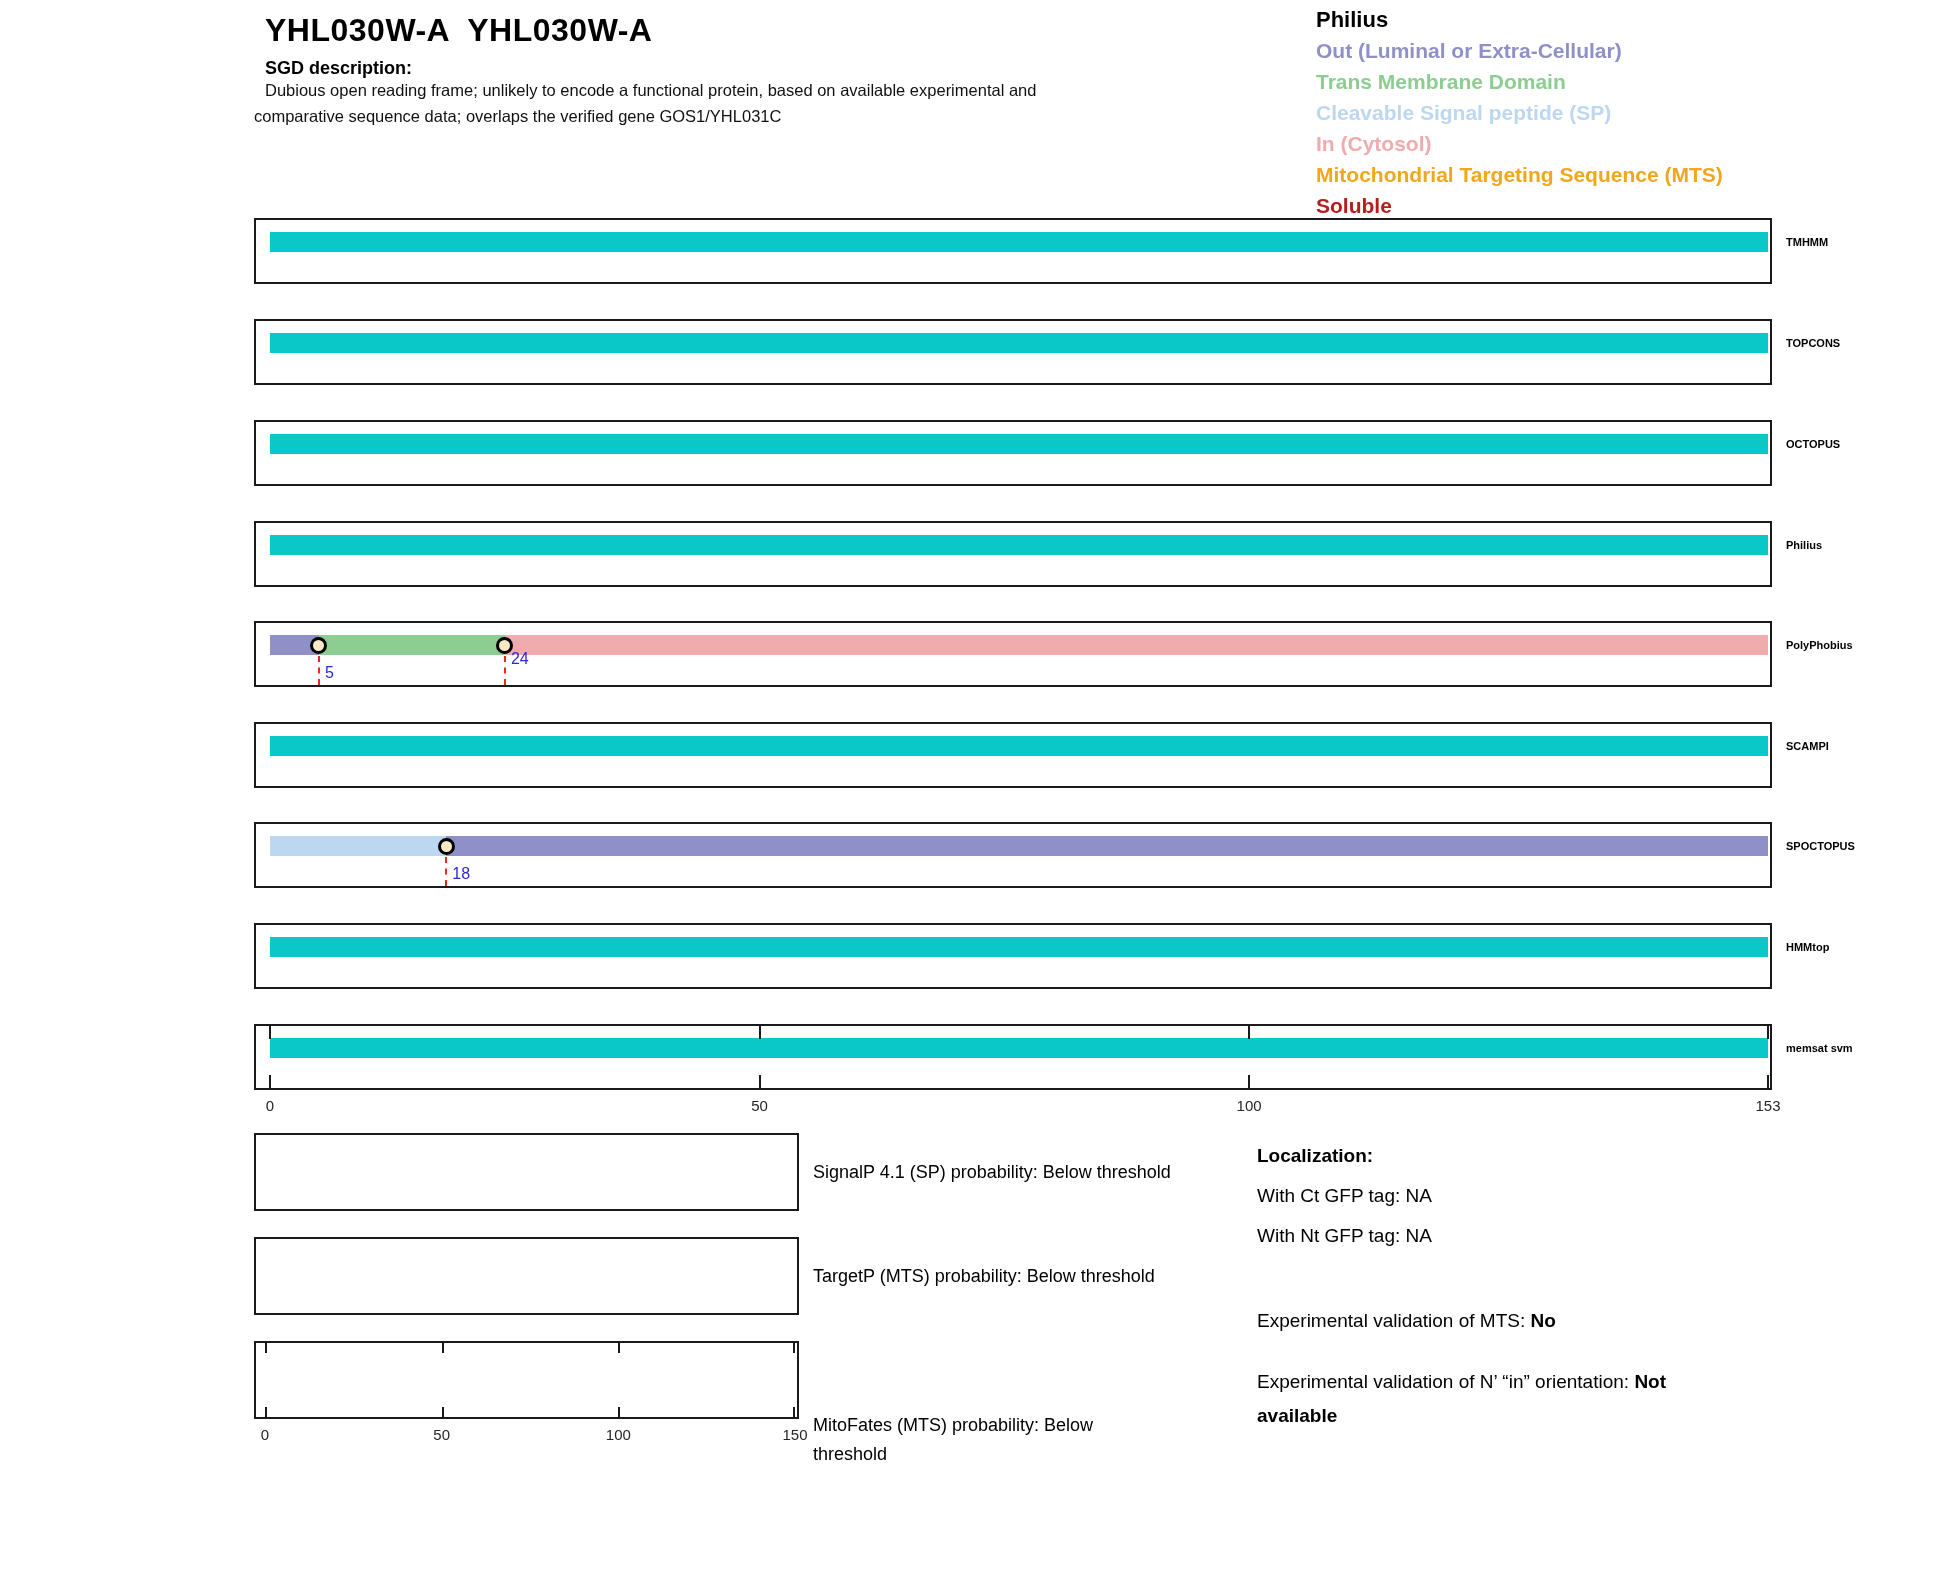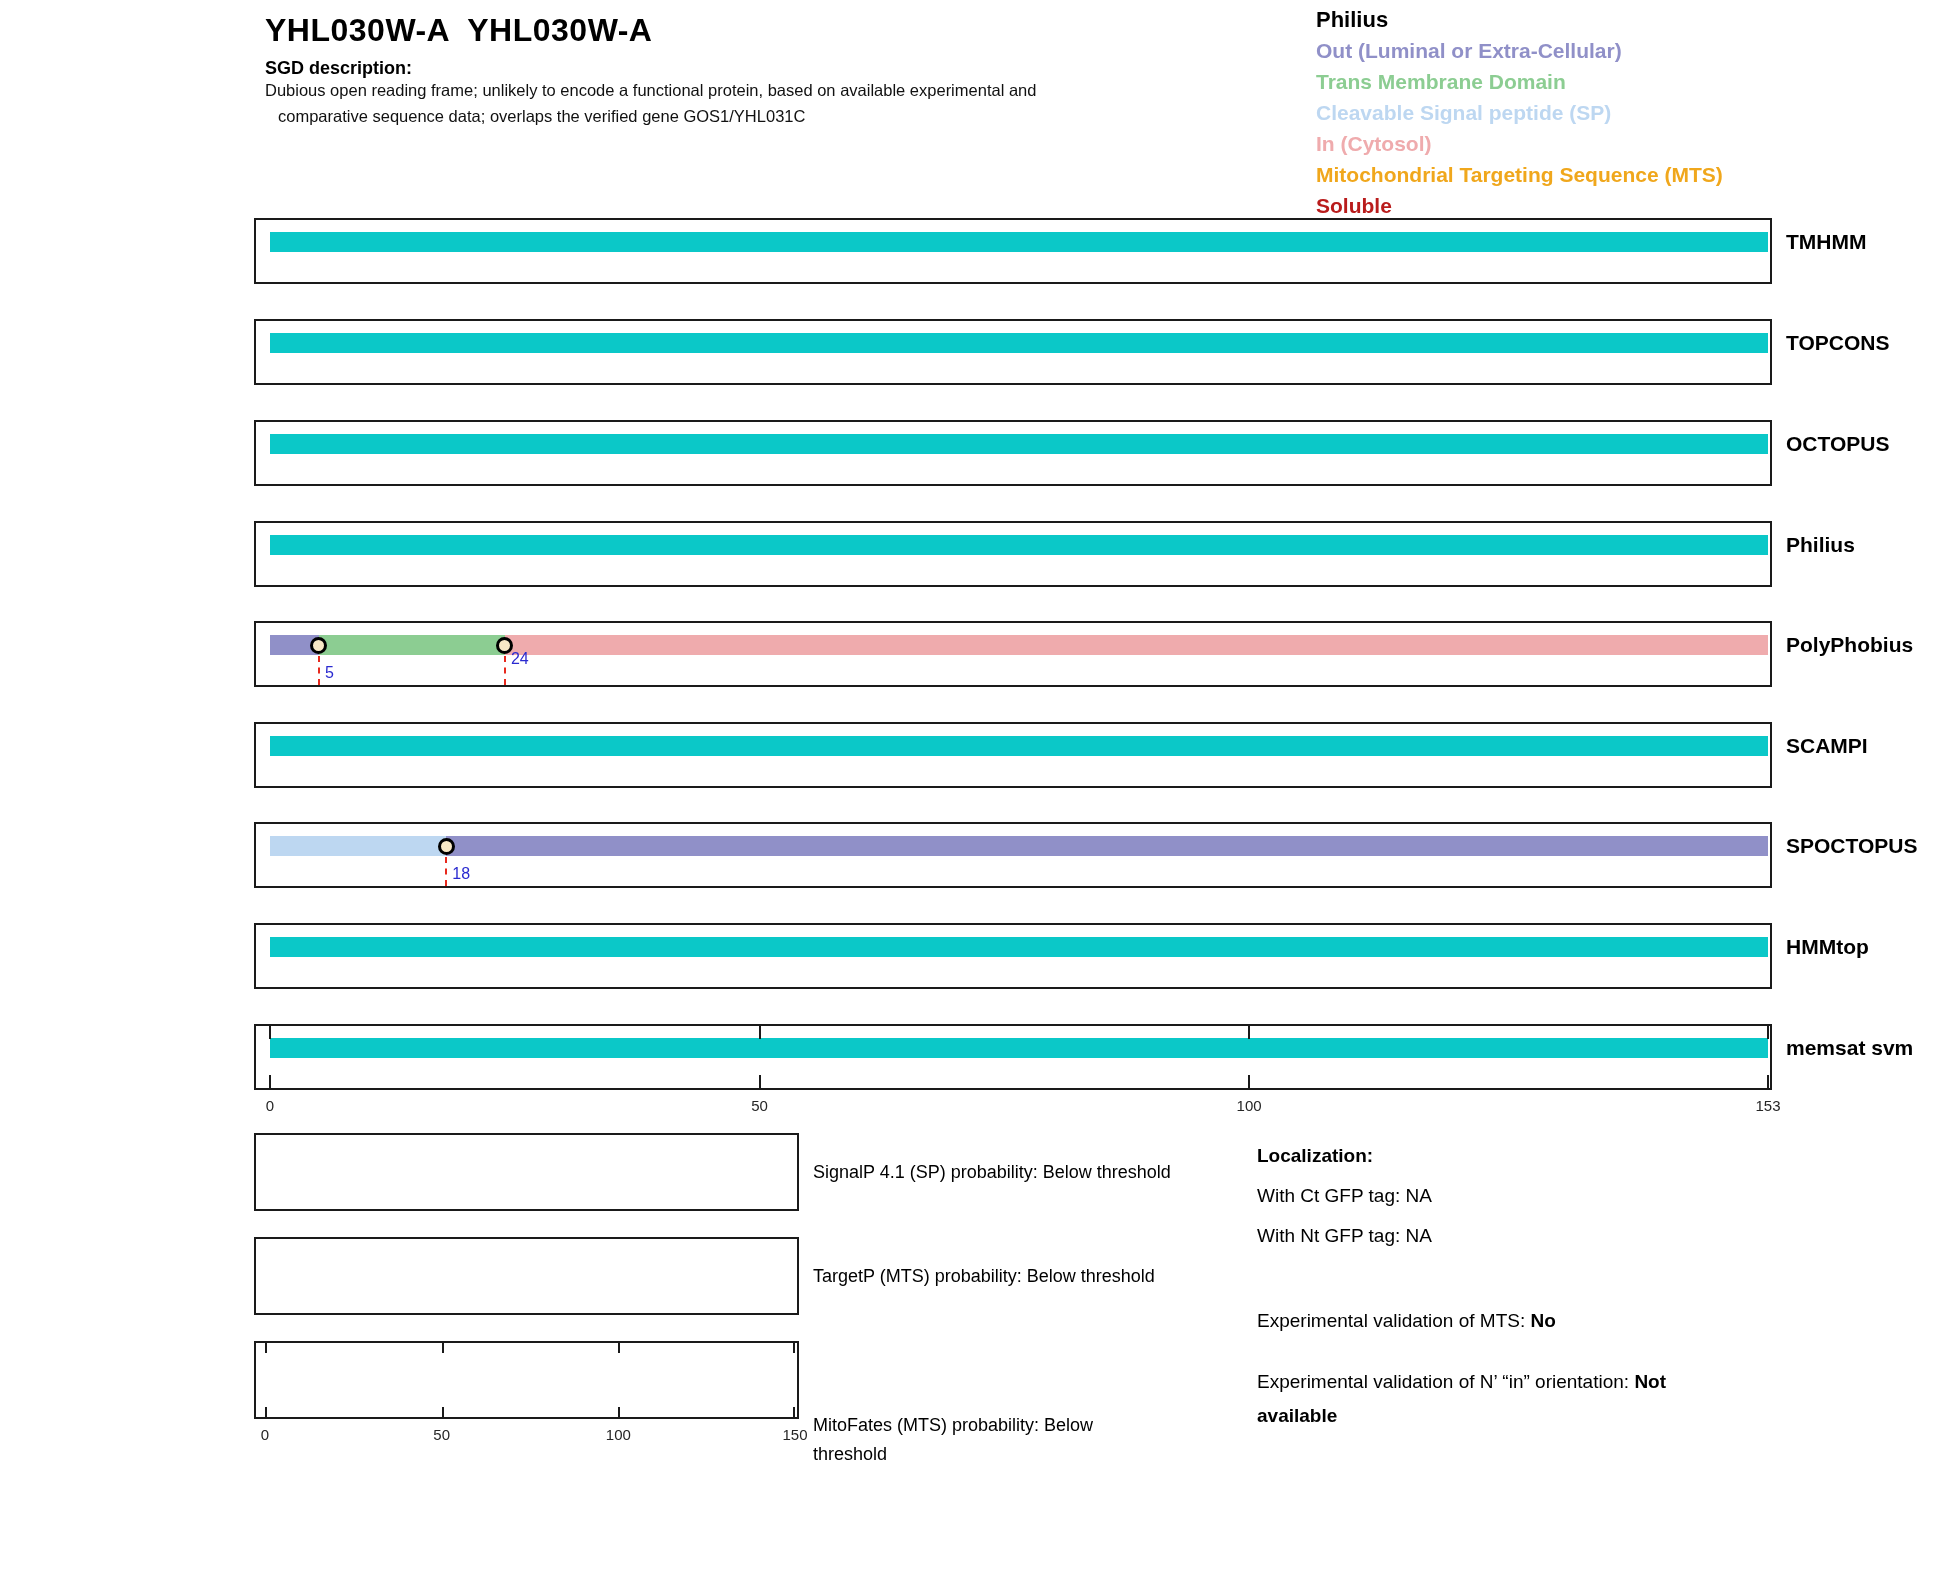--- a/index.html
+++ b/index.html
@@ -13,21 +13,21 @@
   .desc-line{font-size:16.5px;color:#111;}
   .legend-title{font-size:22px;font-weight:bold;line-height:31px;}
   .legend-item{font-size:21px;font-weight:bold;line-height:31px;white-space:nowrap;}
   .track-box{
     position:absolute;left:254px;width:1518px;height:66px;
     border:2px solid #1a1a1a;box-sizing:border-box;background:#fff;
   }
   .track-seg{position:absolute;height:20px;top:12px;}
   .track-label{
     position:absolute;left:1786px;height:20px;display:flex;align-items:center;
-    font-size:21px;font-weight:bold;white-space:nowrap;
+    font-size:11px;font-weight:bold;white-space:nowrap;
   }
   .marker-circle{
     position:absolute;width:11px;height:11px;border:3px solid #000;
     border-radius:50%;box-sizing:content-box;z-index:3;
   }
   .marker-line{position:absolute;width:0;border-left:2px dashed #e8291d;z-index:2;}
   .marker-num{position:absolute;font-size:16px;z-index:3;}
   .axis-tick{position:absolute;width:2px;height:13px;background:#1a1a1a;}
   .axis-label{position:absolute;font-size:15px;color:#262626;transform:translateX(-50%);white-space:nowrap;}
   .plot-box{
@@ -44,21 +44,21 @@
   .bold{font-weight:bold;}
 </style>
 </head>
 <body>
 
 <div class="page">
 
   <div class="abs page-title" style="left:265px;top:12px;">YHL030W-A  YHL030W-A</div>
   <div class="abs sgd-label" style="left:265px;top:58px;">SGD description:</div>
   <div class="abs desc-line" style="left:265px;top:81px;">Dubious open reading frame; unlikely to encode a functional protein, based on available experimental and</div>
-  <div class="abs desc-line" style="left:278px;top:107px;">comparative sequence data; overlaps the verified gene GOS1/YHL031C</div>
+  <div class="abs desc-line" style="left:254px;top:107px;">comparative sequence data; overlaps the verified gene GOS1/YHL031C</div>
 
   <div class="abs" style="left:1316px;top:4px;">
     <div class="legend-title">Philius</div>
     <div id="legend-items">
         <div class="legend-item" style="color: rgb(144, 144, 200);">Out (Luminal or Extra-Cellular)</div>
         <div class="legend-item" style="color: rgb(140, 205, 146);">Trans Membrane Domain</div>
         <div class="legend-item" style="color: rgb(189, 215, 241);">Cleavable Signal peptide (SP)</div>
         <div class="legend-item" style="color: rgb(239, 171, 173);">In (Cytosol)</div>
         <div class="legend-item" style="color: rgb(240, 167, 28);">Mitochondrial Targeting Sequence (MTS)</div>
         <div class="legend-item" style="color: #b91c1c;">Soluble</div>

